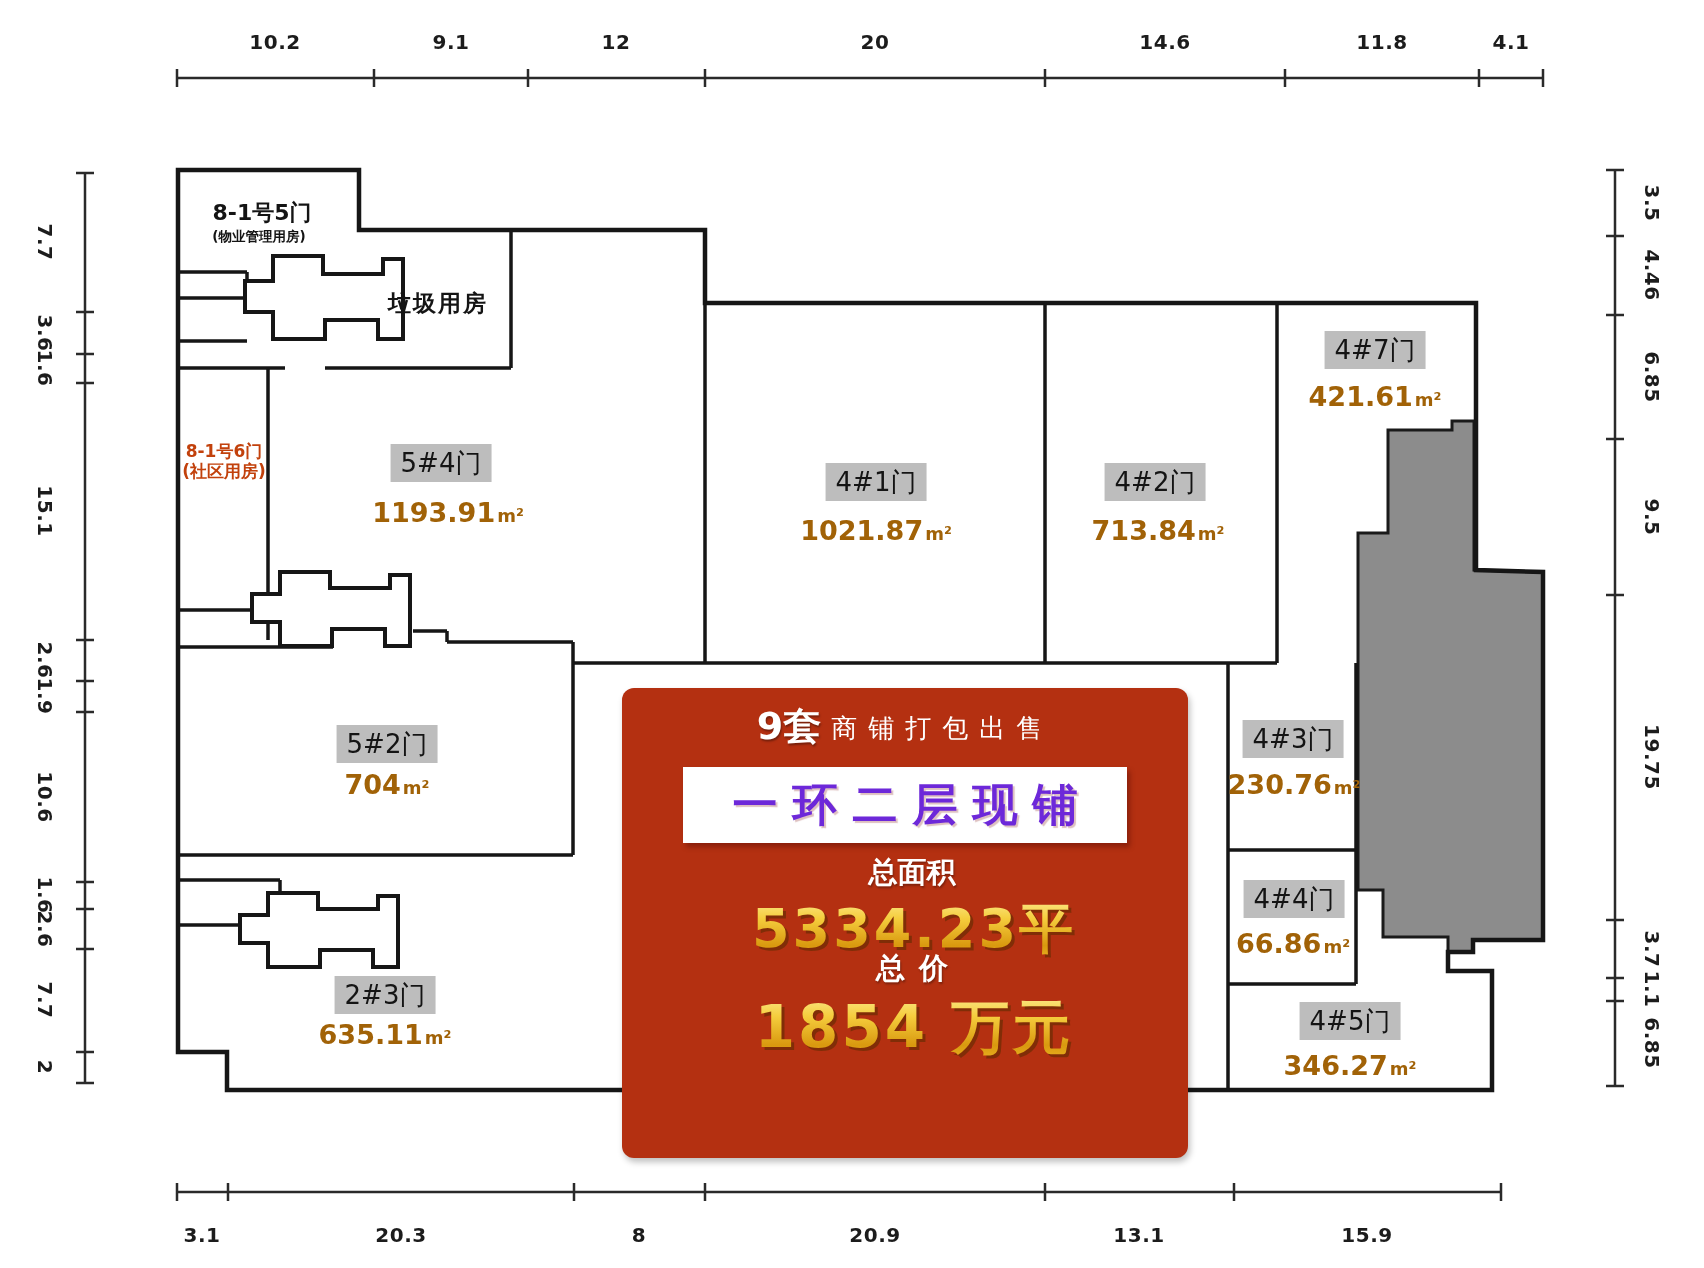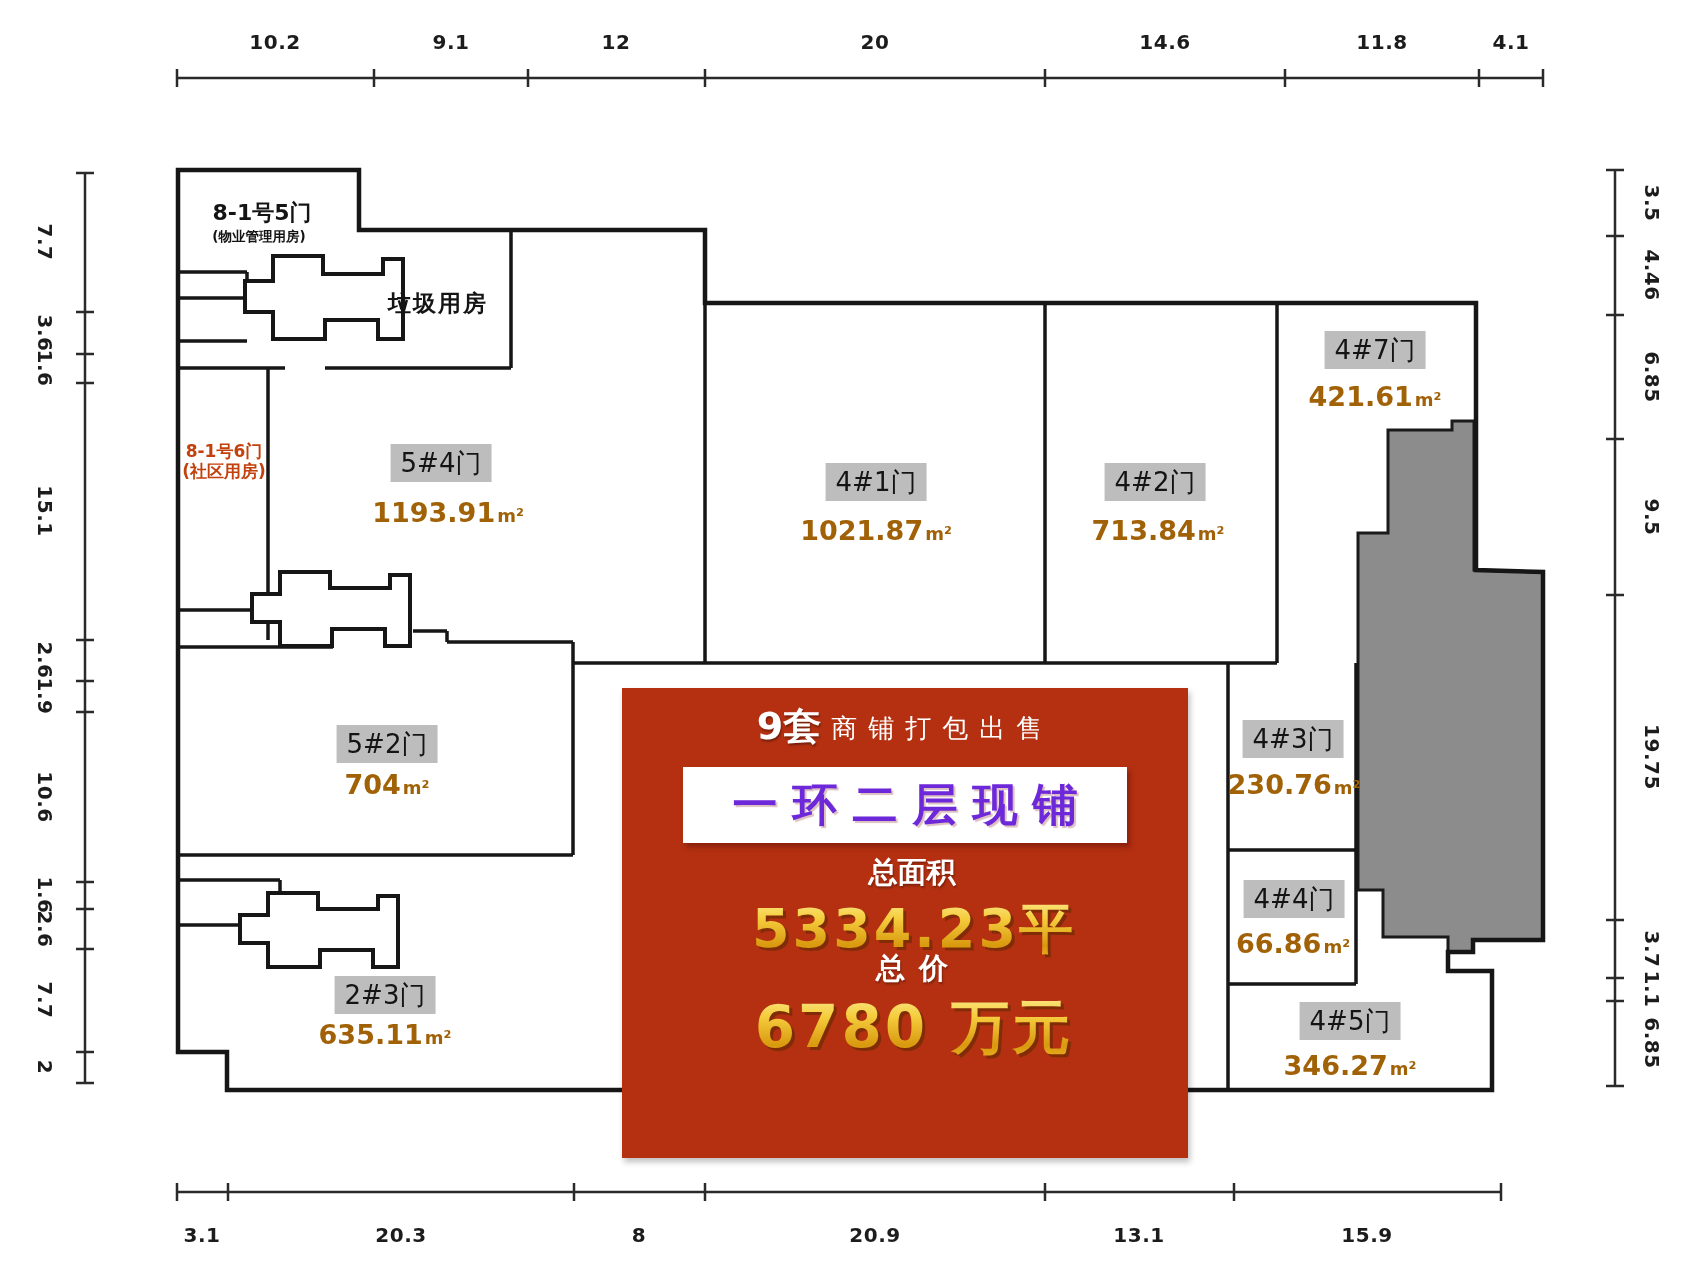--- a/index.html
+++ b/index.html
@@ -19,21 +19,21 @@
   .room-area{font-weight:700;font-size:27px;color:#a16207;}
   .room-area .unit{font-size:18px;margin-left:2px;}
   .annex-title{font-weight:700;font-size:22px;color:#141414;}
   .annex-sub{font-weight:700;font-size:13.5px;color:#141414;}
   .annex-two{font-weight:700;font-size:17px;line-height:20px;text-align:center;color:#c2410c;}
   .trash{font-weight:700;font-size:23px;letter-spacing:2px;color:#141414;}
 
   
   .banner{
     position:absolute;left:622px;top:688px;width:566px;height:470px;
-    background:#b43011;box-shadow:2px 4px 6px rgba(0,0,0,0.25);
+    background:#b43011;box-shadow:2px 4px 6px rgba(0,0,0,0.25);border-radius:12px;
   }
   .b-line1{text-align:center;margin-top:13px;color:#ffffff;}
   .b-big{font-size:38px;font-weight:800;vertical-align:-2px;text-shadow:1px 2px 2px rgba(0,0,0,.35);}
   .b-rest{font-size:26px;letter-spacing:11px;margin-left:10px;font-family:"DejaVu Serif","Liberation Serif",serif;}
   .b-box{
     width:444px;height:76px;margin:15px auto 2px;background:#ffffff;
     display:flex;align-items:center;justify-content:center;
     box-shadow:3px 4px 5px rgba(60,0,0,.35);
   }
   .b-box span{
@@ -164,17 +164,17 @@
     </div>
     <div class="b-box">
       <span>一环二层现铺</span>
     </div>
     <div class="b-row">
       <span class="b-label">总面积</span>
       <span class="b-value v1">5334.23平</span>
     </div>
     <div class="b-row">
       <span class="b-label wide">总价</span>
-      <span class="b-value">6780 万元</span>
+      <span class="b-value">1854 万元</span>
     </div>
   </div>
 
 </div>
 
 </body></html>

